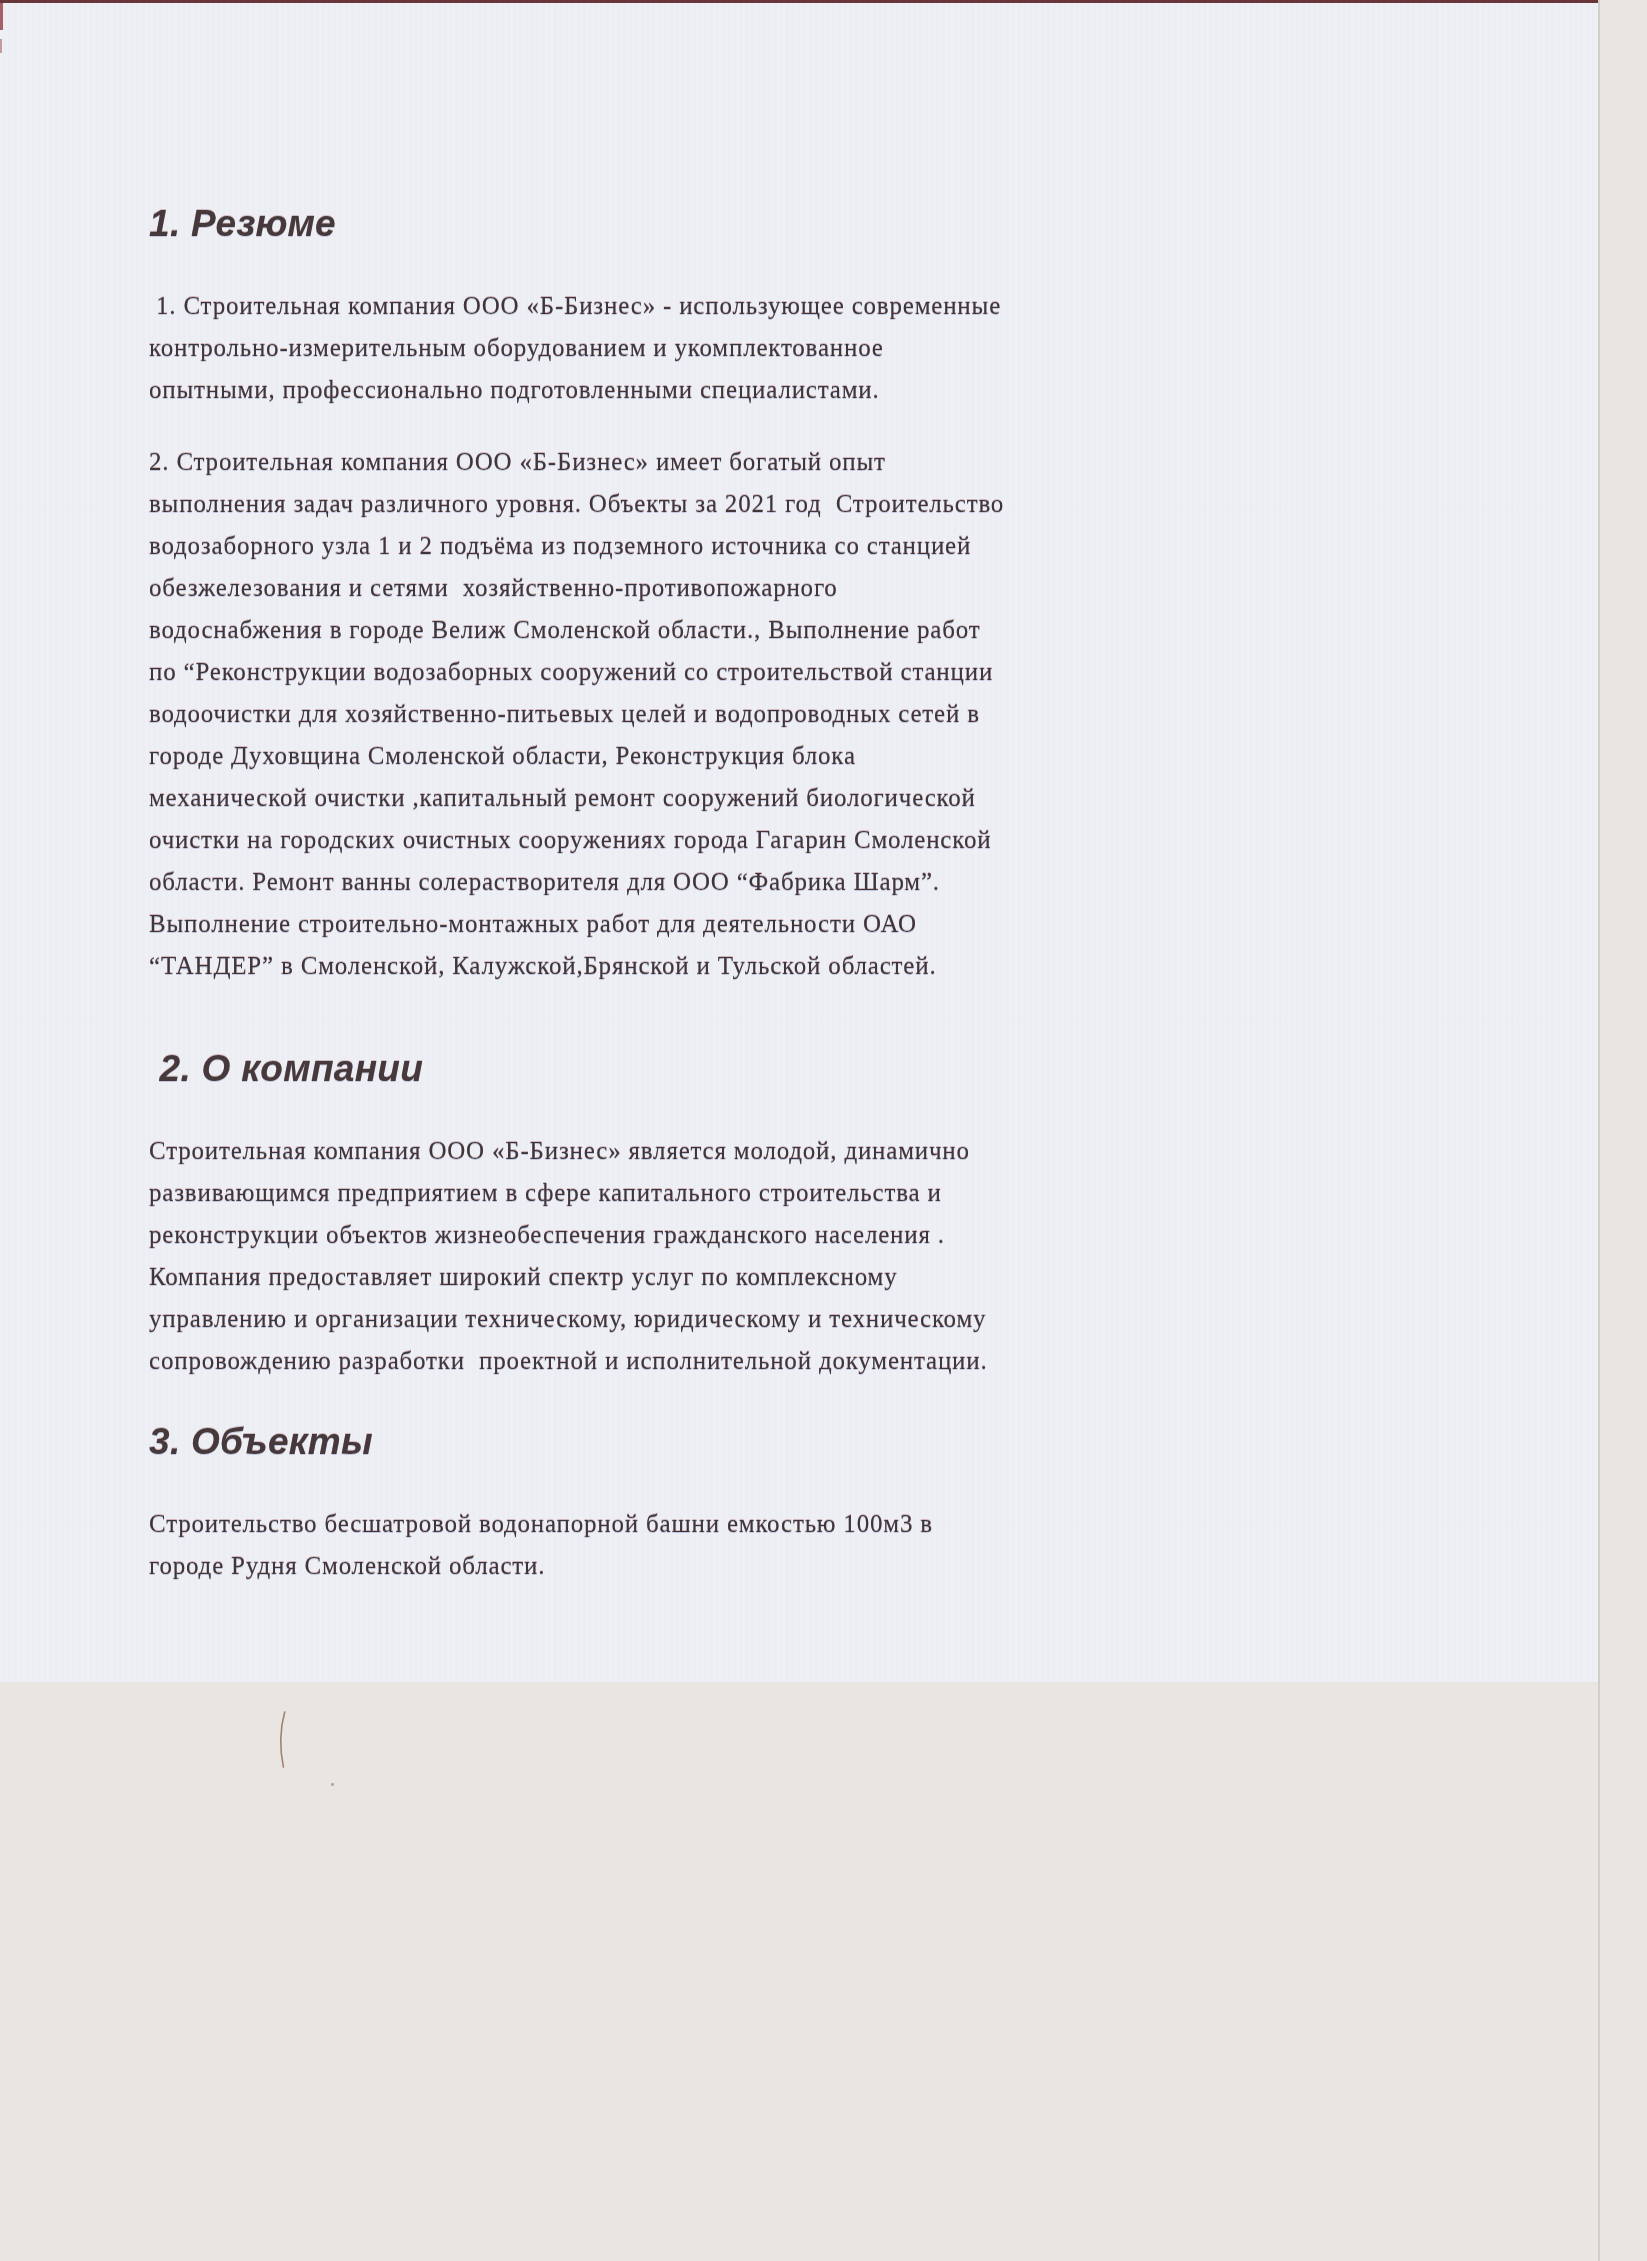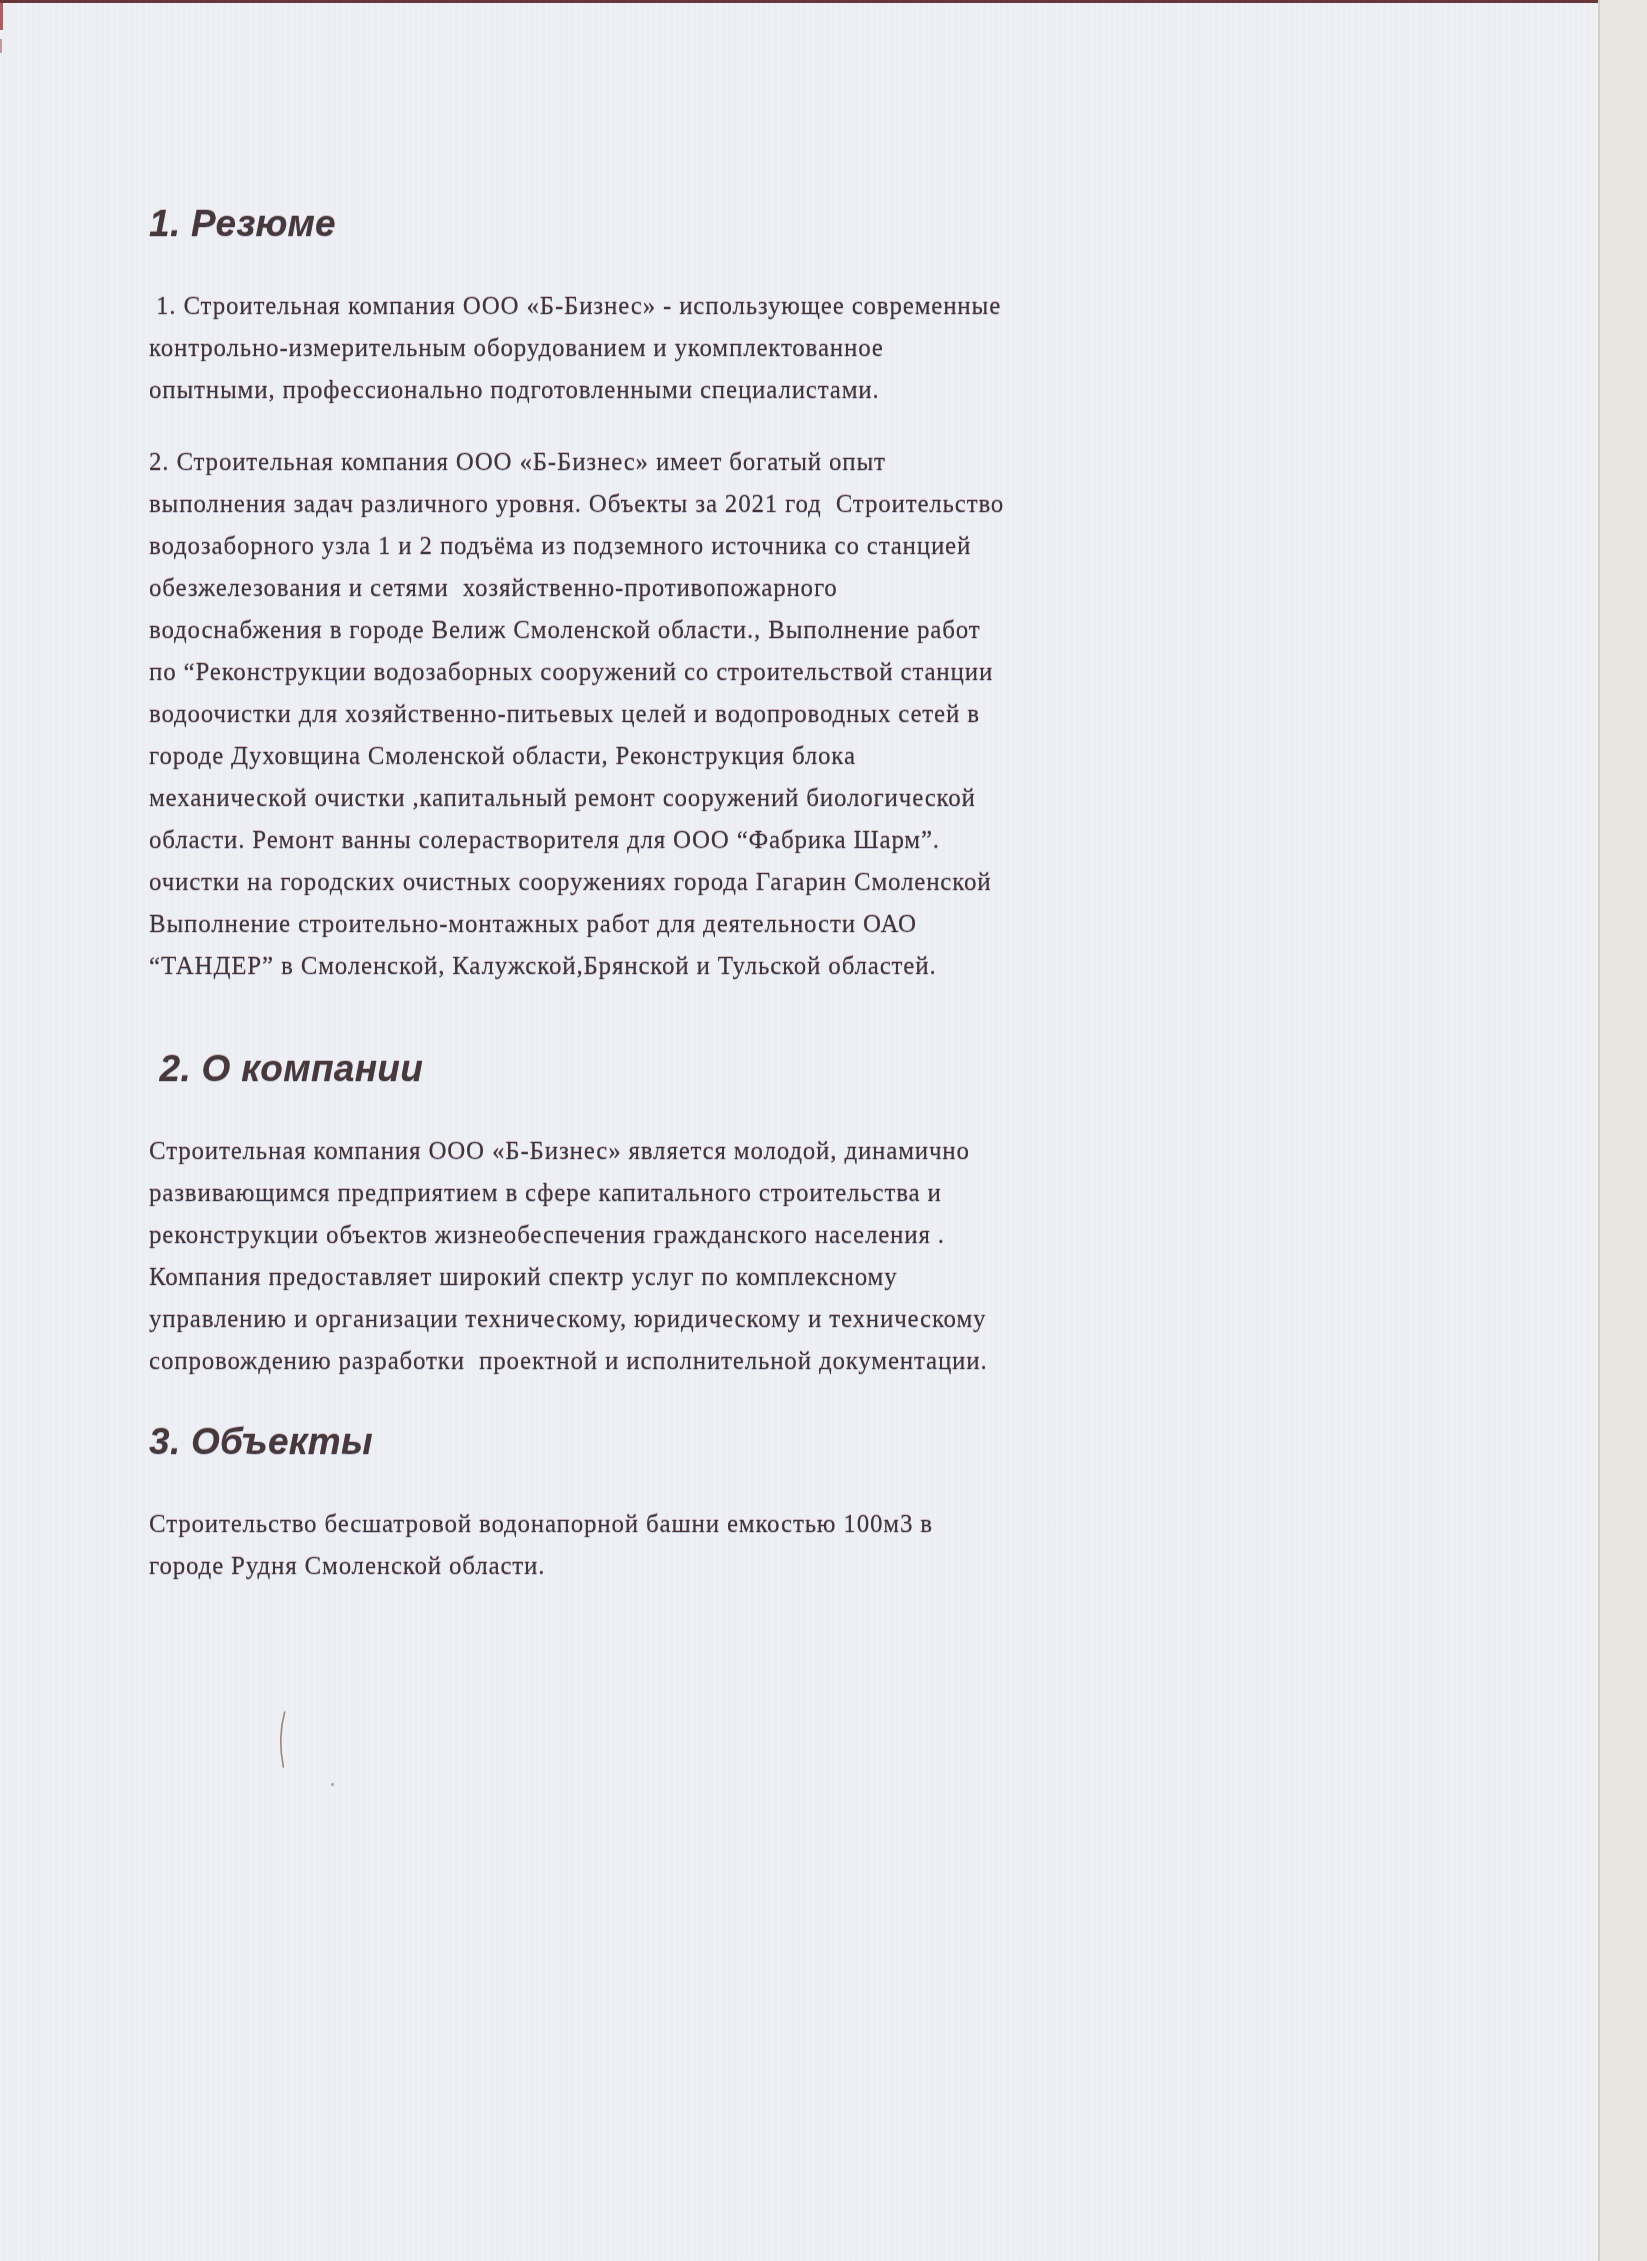--- a/index.html
+++ b/index.html
@@ -5,21 +5,21 @@
   html, body { margin: 0; padding: 0; }
   body {
     width: 1647px; height: 2261px;
     background: var(--scanner-bg, #e9e6e1);
     font-family: "Liberation Serif", serif;
     overflow: hidden;
     position: relative;
   }
   .scan-page {
     position: absolute; left: 0; top: 0;
-    width: 1599px; height: 2261px;
+    width: 1599px; height: 1682px;
     background: var(--paper, #edeff4);
     background-image:
       repeating-linear-gradient(90deg,
         rgba(255,255,255,0.05) 0 2.6px,
         rgba(214,219,229,0.06) 2.6px 5.8px);
   }
   .paper-edge {
     position: absolute; left: 1598px; top: 0;
     width: 1.9px; height: 2261px;
     background: var(--edge-line, #d2cfca);
@@ -108,22 +108,22 @@
       <div class="para">
         <div class="line">2. Строительная компания ООО «Б-Бизнес» имеет богатый опыт</div>
         <div class="line">выполнения задач различного уровня. Объекты за 2021 год  Строительство</div>
         <div class="line">водозаборного узла 1 и 2 подъёма из подземного источника со станцией</div>
         <div class="line">обезжелезования и сетями  хозяйственно-противопожарного</div>
         <div class="line">водоснабжения в городе Велиж Смоленской области., Выполнение работ</div>
         <div class="line">по “Реконструкции водозаборных сооружений со строительствой станции</div>
         <div class="line">водоочистки для хозяйственно-питьевых целей и водопроводных сетей в</div>
         <div class="line">городе Духовщина Смоленской области, Реконструкция блока</div>
         <div class="line">механической очистки ,капитальный ремонт сооружений биологической</div>
+        <div class="line">очистки на городских очистных сооружениях города Гагарин Смоленской</div>
         <div class="line">области. Ремонт ванны солерастворителя для ООО “Фабрика Шарм”.</div>
-        <div class="line">очистки на городских очистных сооружениях города Гагарин Смоленской</div>
         <div class="line">Выполнение строительно-монтажных работ для деятельности ОАО</div>
         <div class="line">“ТАНДЕР” в Смоленской, Калужской,Брянской и Тульской областей.</div>
       </div>
       <div class="heading hs-1"> 2. О компании</div>
       <div class="para">
         <div class="line">Строительная компания ООО «Б-Бизнес» является молодой, динамично</div>
         <div class="line">развивающимся предприятием в сфере капитального строительства и</div>
         <div class="line">реконструкции объектов жизнеобеспечения гражданского населения .</div>
         <div class="line">Компания предоставляет широкий спектр услуг по комплексному</div>
         <div class="line">управлению и организации техническому, юридическому и техническому</div>

